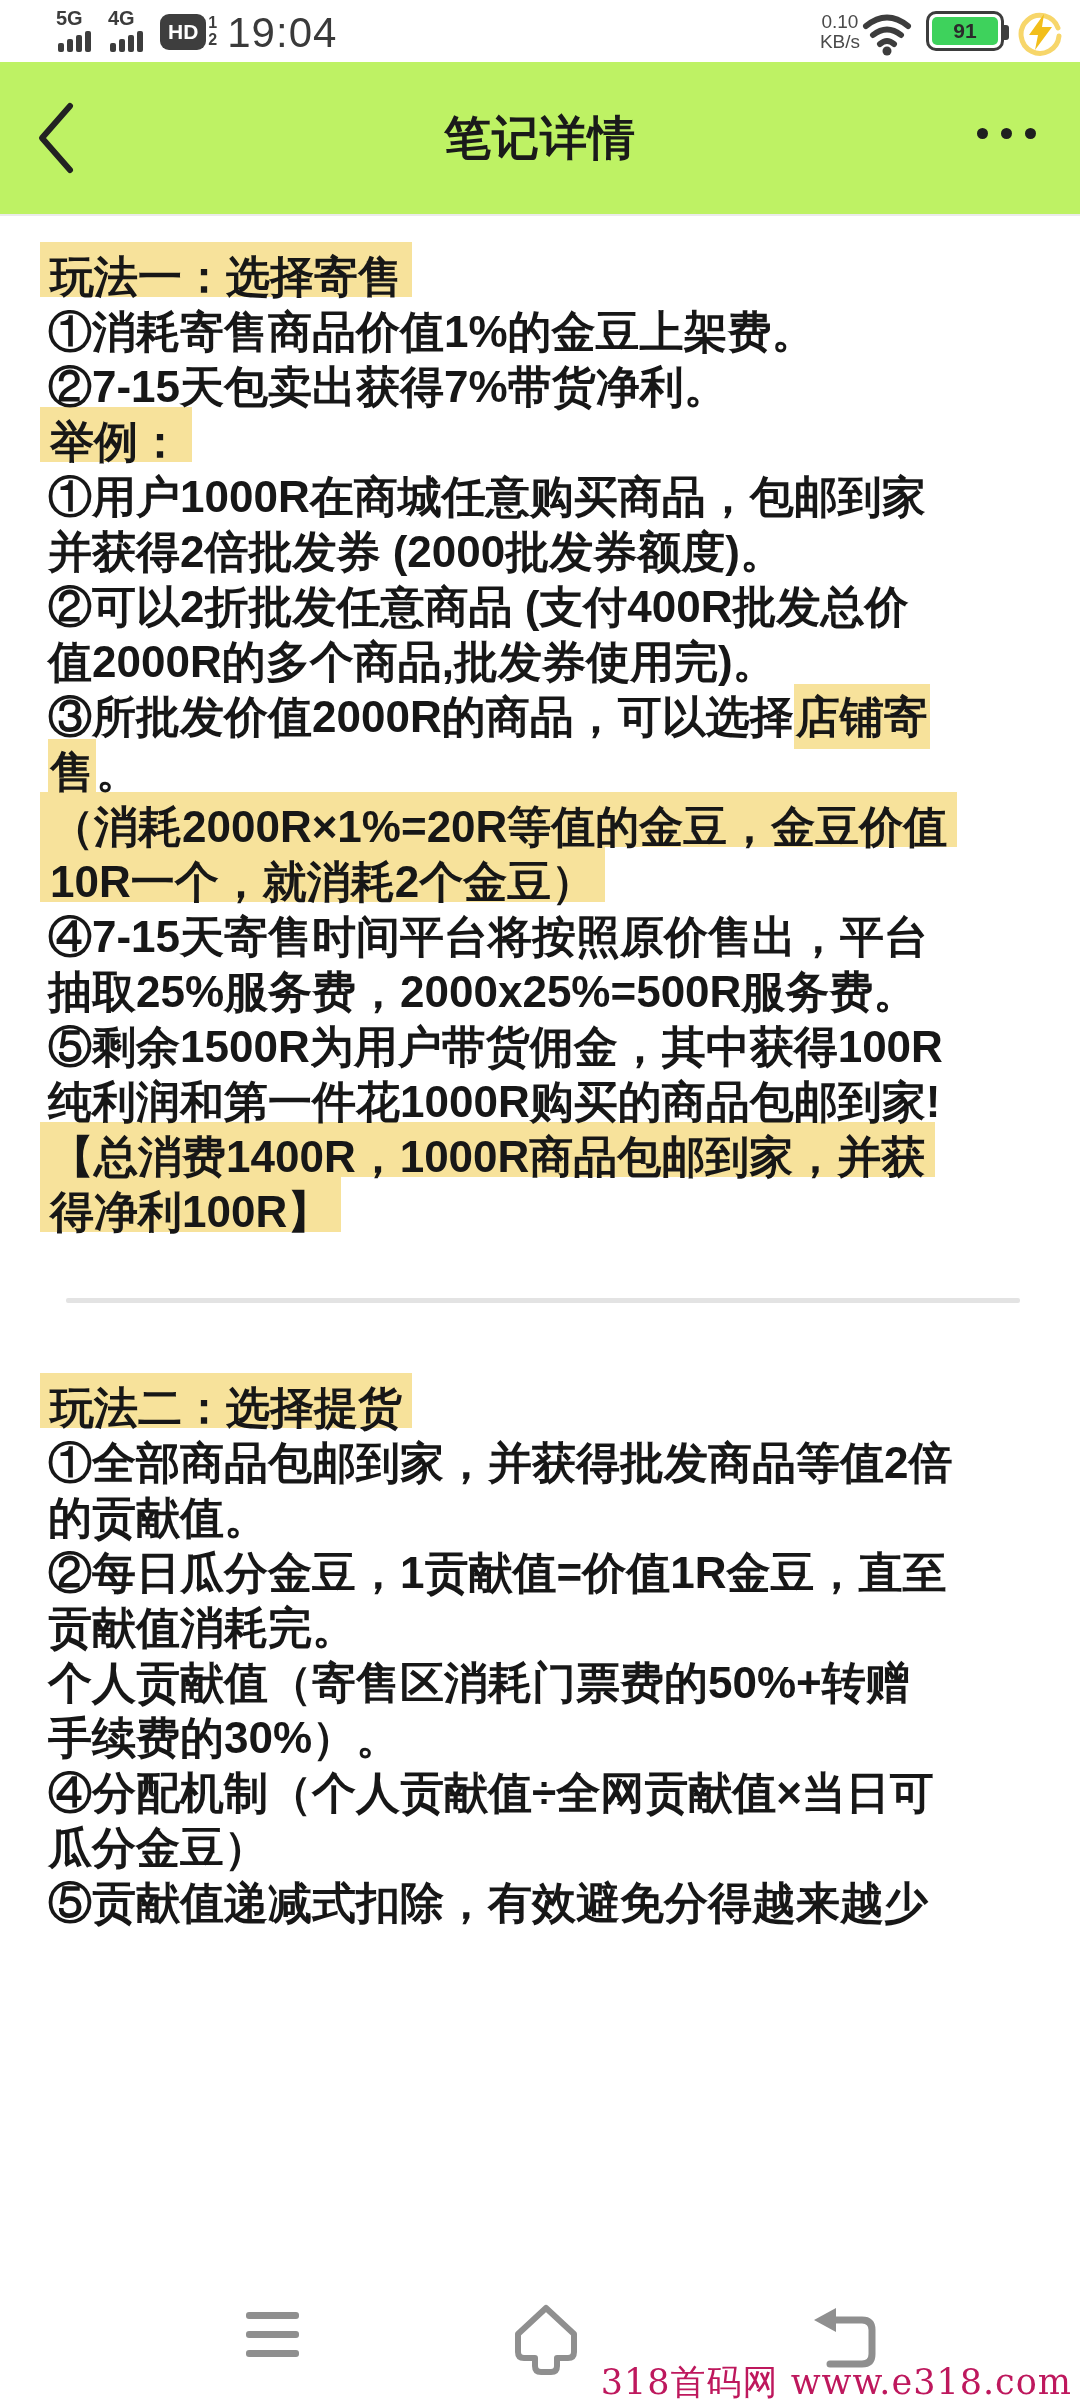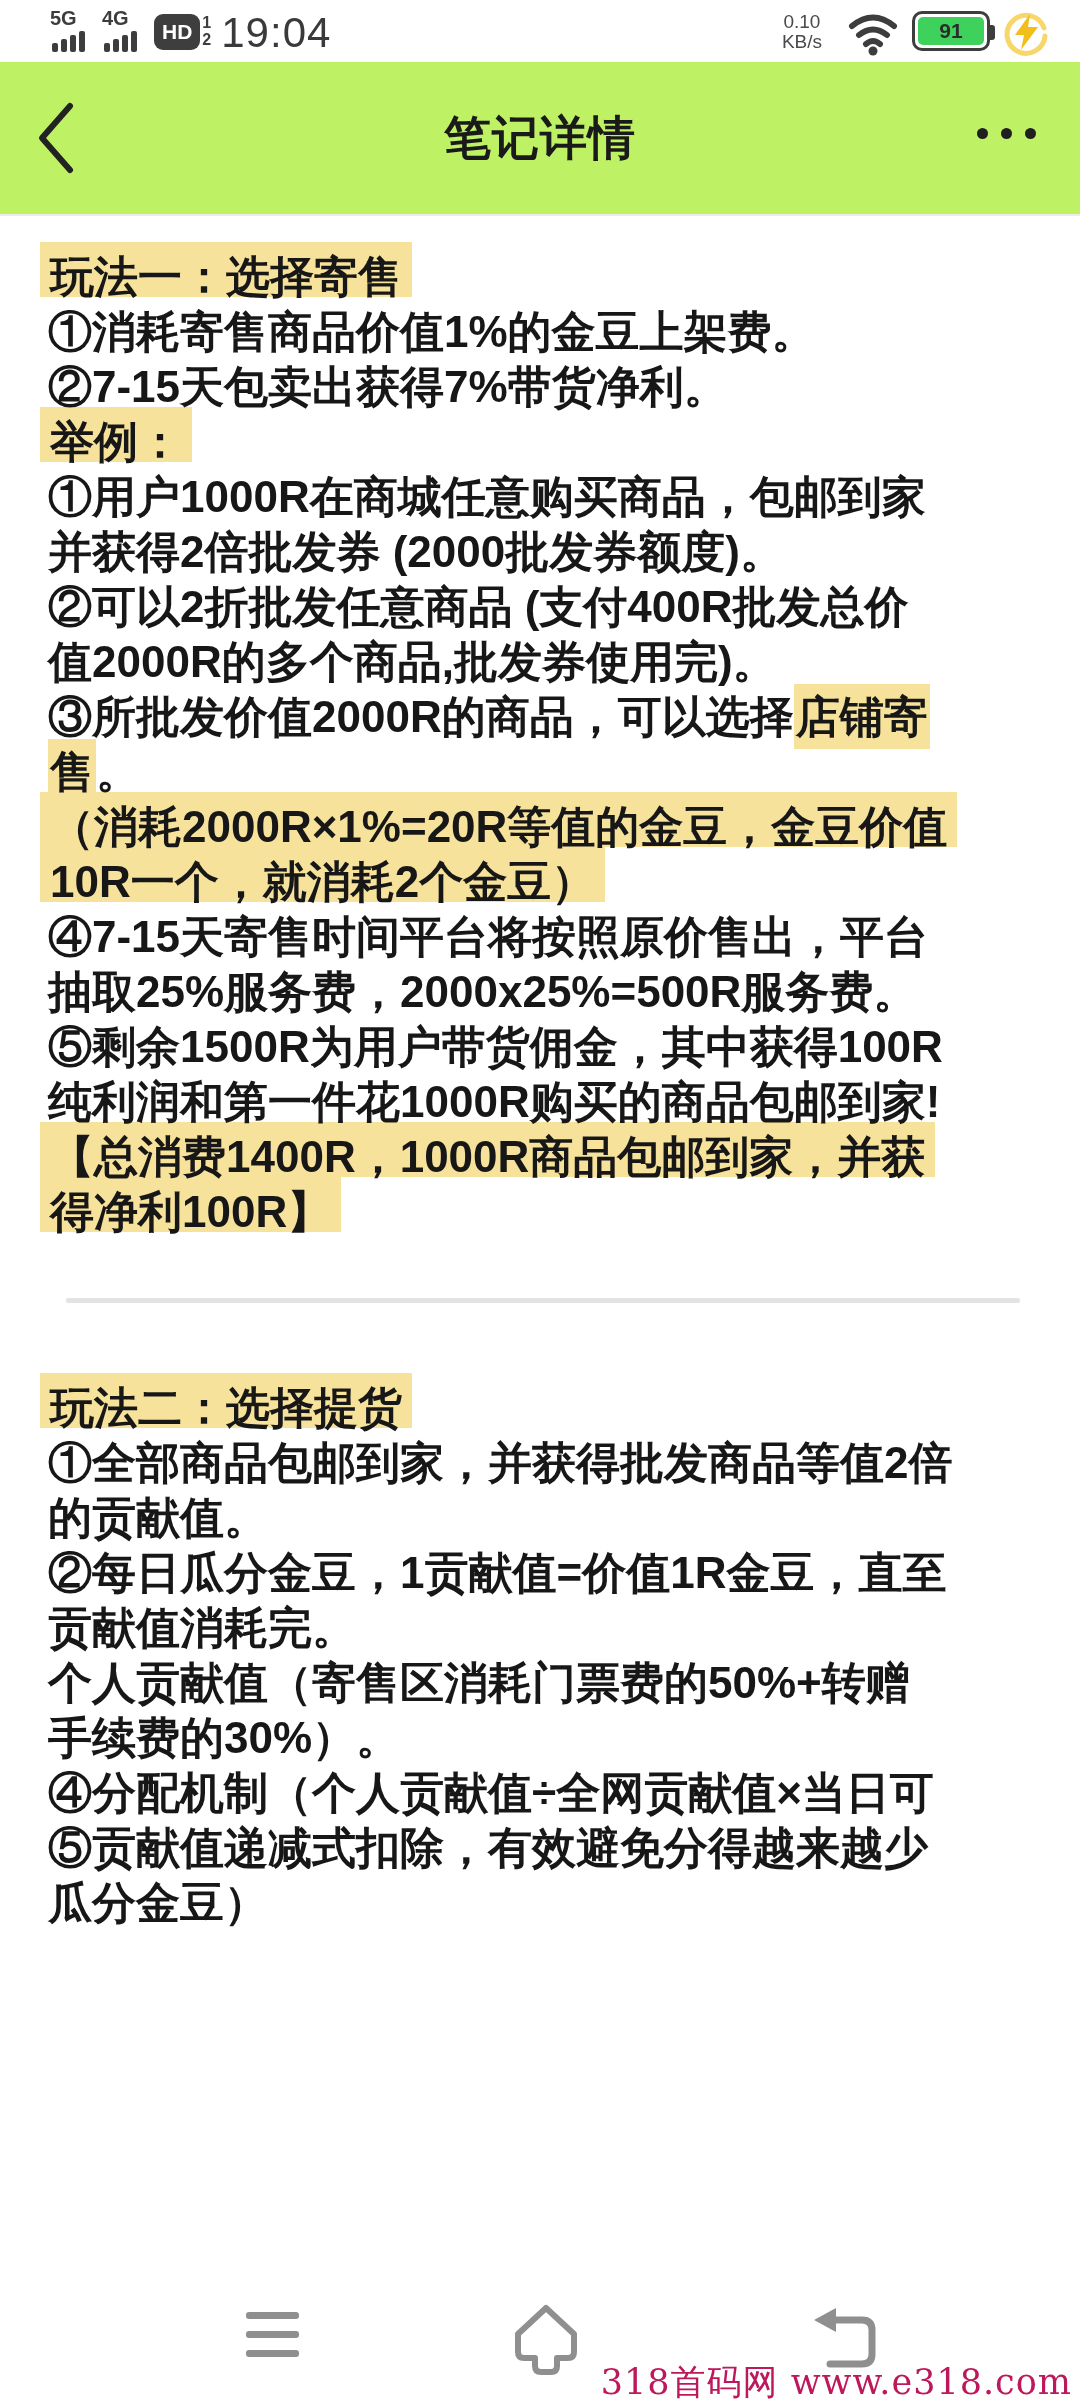--- a/index.html
+++ b/index.html
@@ -3,43 +3,43 @@
 <meta charset="utf-8">
 <style>
   html,body{margin:0;padding:0;background:#cfcfcf;}
   .phone{
     position:relative;width:1080px;height:2408px;margin:0 auto;
     background:#ffffff;overflow:hidden;
     font-family:"Liberation Sans",sans-serif;color:#161616;
   }
   
   .statusbar{
-    position:absolute;top:0;left:0;right:0;height:62px;
+    position:absolute;top:0;left:6px;right:0;height:62px;
     display:flex;justify-content:space-between;align-items:flex-start;
-    padding:8px 30px 0 50px;box-sizing:border-box;color:#3c3c3c;
+    padding:8px 16px 0 50px;box-sizing:border-box;color:#3c3c3c;
   }
   .sb-left,.sb-right{display:flex;align-items:flex-start;}
   .sig{display:flex;flex-direction:column;align-items:flex-start;margin-right:14px;}
   .sig-label{font-size:20px;font-weight:bold;line-height:20px;letter-spacing:0;}
   .bars{display:flex;align-items:flex-end;height:22px;margin-top:2px;margin-left:2px;}
   .bars i{display:block;width:6px;margin-right:3px;background:#3d3d3d;border-radius:2px;}
   .bars i:nth-child(1){height:9px;}
   .bars i:nth-child(2){height:13px;}
   .bars i:nth-child(3){height:17px;}
   .bars i:nth-child(4){height:21px;}
   .hd-wrap{display:flex;align-items:flex-start;margin-right:10px;margin-top:6px;}
   .hd-badge{
     display:inline-block;background:#3e3e3e;color:#fff;border-radius:9px;
     font-size:21px;font-weight:800;line-height:36px;padding:0 8px;height:36px;
   }
   .hd-sims{display:flex;flex-direction:column;margin-left:2px;font-size:16px;
     font-weight:bold;line-height:17px;color:#3e3e3e;}
   .sb-time{font-size:42px;line-height:46px;margin-top:2px;color:#3a3a3a;letter-spacing:1px;}
   .speed{display:flex;flex-direction:column;align-items:center;font-size:19px;
-    line-height:20px;color:#4a4a4a;margin-right:26px;margin-top:4px;}
+    line-height:20px;color:#4a4a4a;margin-right:2px;margin-top:4px;}
   .wifi{margin-right:14px;margin-top:4px;}
   .battery{
     position:relative;width:78px;height:40px;border:3px solid #3d3d3d;border-radius:10px;
     box-sizing:border-box;padding:3px;margin-top:3px;
   }
   .battery-fill{
     height:100%;border-radius:5px;background:var(--battery,#3ED25C);
     display:flex;align-items:center;justify-content:center;
     font-size:21px;font-weight:bold;color:#2b2b2b;
   }
@@ -174,22 +174,22 @@
       <div class="note-line hl-line"><span>得净利100R】</span></div>
       <div class="section-divider"></div>
       <div class="note-line hl-line"><span>玩法二：选择提货</span></div>
       <div class="note-line"><span>①全部商品包邮到家，并获得批发商品等值2倍</span></div>
       <div class="note-line"><span>的贡献值。</span></div>
       <div class="note-line"><span>②每日瓜分金豆，1贡献值=价值1R金豆，直至</span></div>
       <div class="note-line"><span>贡献值消耗完。</span></div>
       <div class="note-line"><span>个人贡献值（寄售区消耗门票费的50%+转赠</span></div>
       <div class="note-line"><span>手续费的30%）。</span></div>
       <div class="note-line"><span>④分配机制（个人贡献值÷全网贡献值×当日可</span></div>
+      <div class="note-line"><span>瓜分金豆）</span></div>
       <div class="note-line"><span>⑤贡献值递减式扣除，有效避免分得越来越少</span></div>
-      <div class="note-line"><span>瓜分金豆）</span></div>
     </div>
 
   <div class="navbar">
     <div class="nav-menu">
         <i></i>
         <i></i>
         <i></i>
       </div>
     <svg class="nav-home" width="72" height="76" viewBox="0 0 72 76">
       <path d="M8 34 L36 8 L64 34 L64 52 Q64 58 58 58 L47 58 L47 66 Q47 72 41 72 L31 72 Q25 72 25 66 L25 58 L14 58 Q8 58 8 52 Z" fill="none" stroke="var(--navicon,#8f8f8f)" stroke-width="6" stroke-linejoin="round" stroke-linecap="round"></path>

